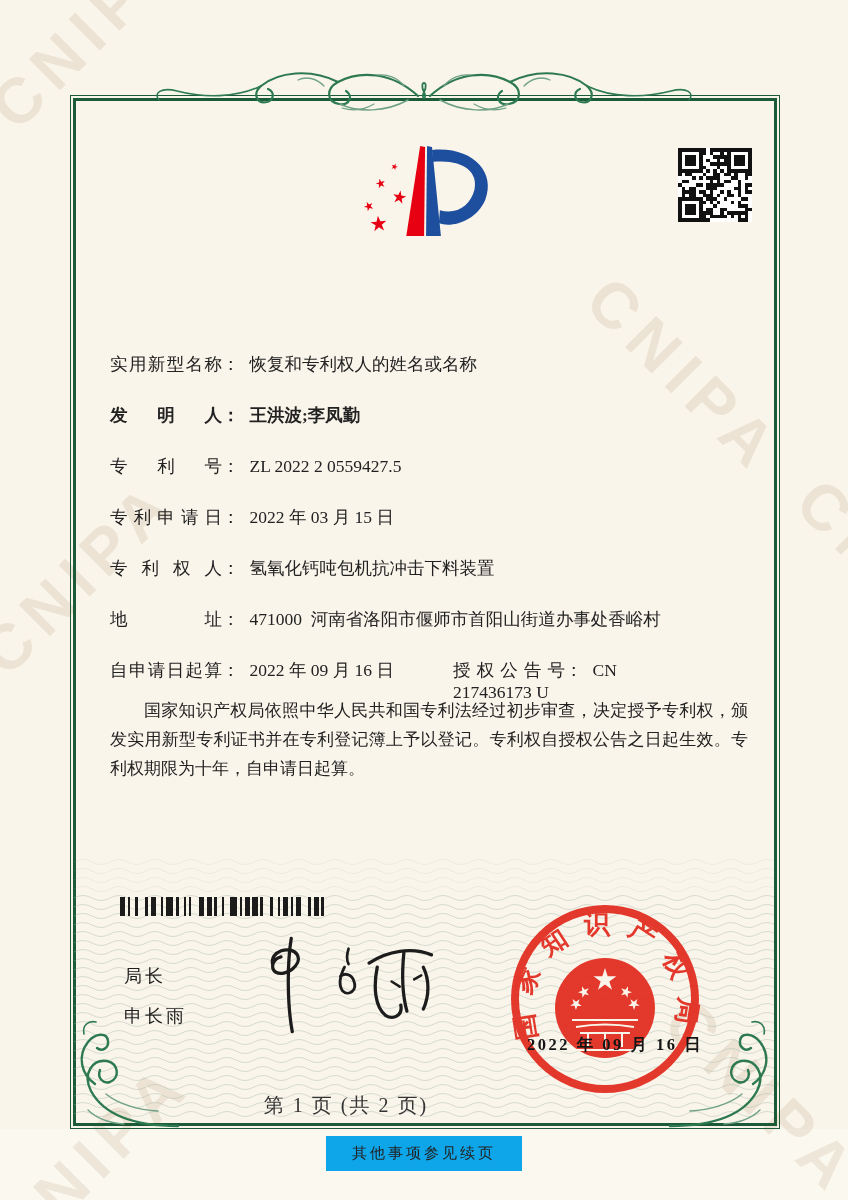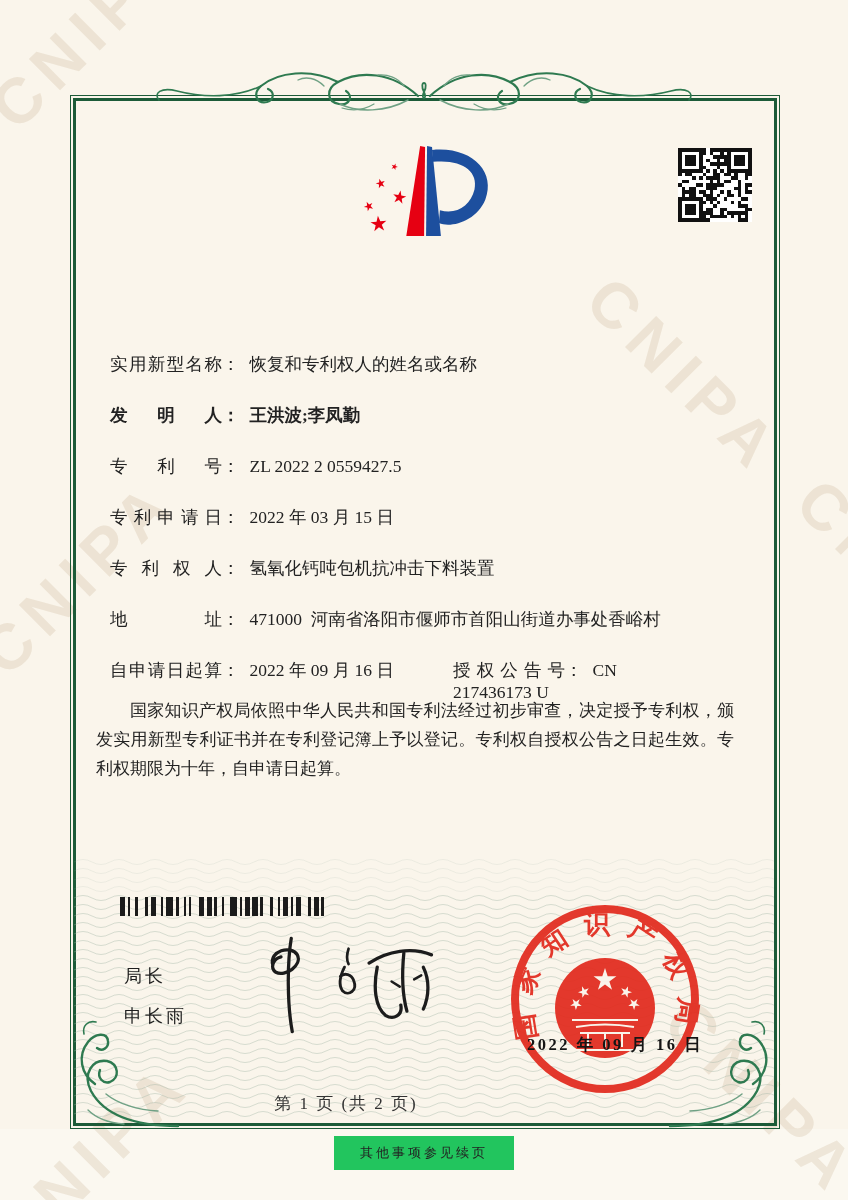--- a/index.html
+++ b/index.html
@@ -31,35 +31,35 @@
   .qr div{width:100%; height:100%;}
   .qr .m{background:#111;}
   .doc-title{position:absolute; left:0; top:255px; width:848px; text-align:center;
       font-size:41px; font-weight:bold; letter-spacing:12px; color:#161616; z-index:2;}
   .fields{position:absolute; left:110px; top:352px; width:640px; z-index:2; font-size:17.5px;}
   .field-row{position:absolute; left:0; white-space:nowrap;}
   .flabel{display:inline-block; width:112px; text-align:justify; text-align-last:justify; vertical-align:top;}
   .fcolon{display:inline-block; margin-right:10px;}
   .fvalue{white-space:pre-wrap;}
   .grant2{position:absolute; left:343px; top:0;}
-  .paras{position:absolute; left:96px; top:696px; width:638px; z-index:2;
+  .paras{position:absolute; left:110px; top:696px; width:638px; z-index:2;
       font-size:17px; line-height:29px; text-align:justify;}
   .paras p{margin:0; text-indent:2em;}
   .barcode{position:absolute; left:120px; top:897px; height:19px; z-index:2; font-size:0;}
   .barcode span{display:inline-block; height:100%;}
   .duty{position:absolute; left:124px; font-size:18px; letter-spacing:3px; color:#1e1e1e; z-index:2;}
   .duty-title{top:964px;} .duty-name{top:1004px;}
   .signature{position:absolute; left:238px; top:928px; z-index:3;}
   .seal{position:absolute; left:506px; top:900px; z-index:3;}
   .seal-date{position:absolute; left:527px; top:1034px; font-size:16.5px; letter-spacing:2.5px;
       color:#151515; font-weight:bold; z-index:4; white-space:pre-wrap;}
   .page-number{position:absolute; left:0; top:1092px; width:692px; text-align:center;
-      font-size:17px; letter-spacing:2px; color:#333; z-index:2;}
+      font-size:20px; letter-spacing:2px; color:#333; z-index:2;}
   .note-box{position:absolute; left:50%; transform:translateX(-50%); top:1136px;
-      background:#22c55e; padding:8px 26px; font-size:13px; letter-spacing:3px;
+      background:#0ea5e9; padding:8px 26px; font-size:15px; letter-spacing:3px;
       color:#222; z-index:2; white-space:nowrap;font-family:Liberation Serif, serif;}
 </style>
 </head>
 <body>
 
 <div class="page">
 
   <div class="bottom-band"></div>
 
   <div class="watermark rotL" style="left:-34px; top:-6px;">CNIPA</div>

